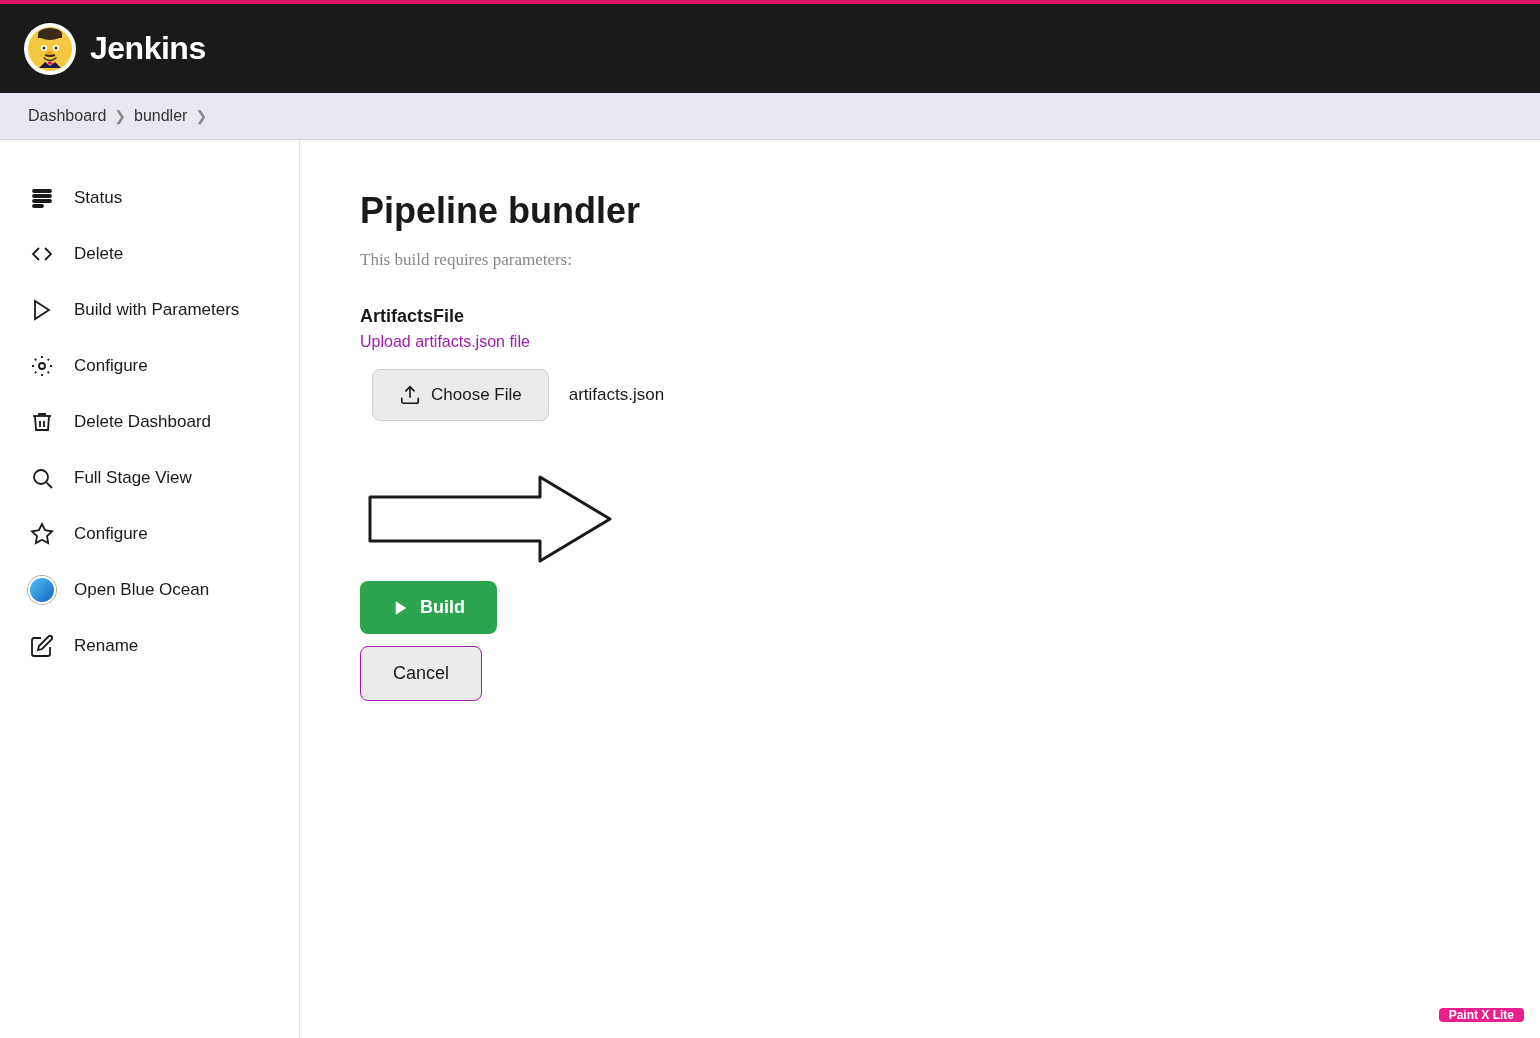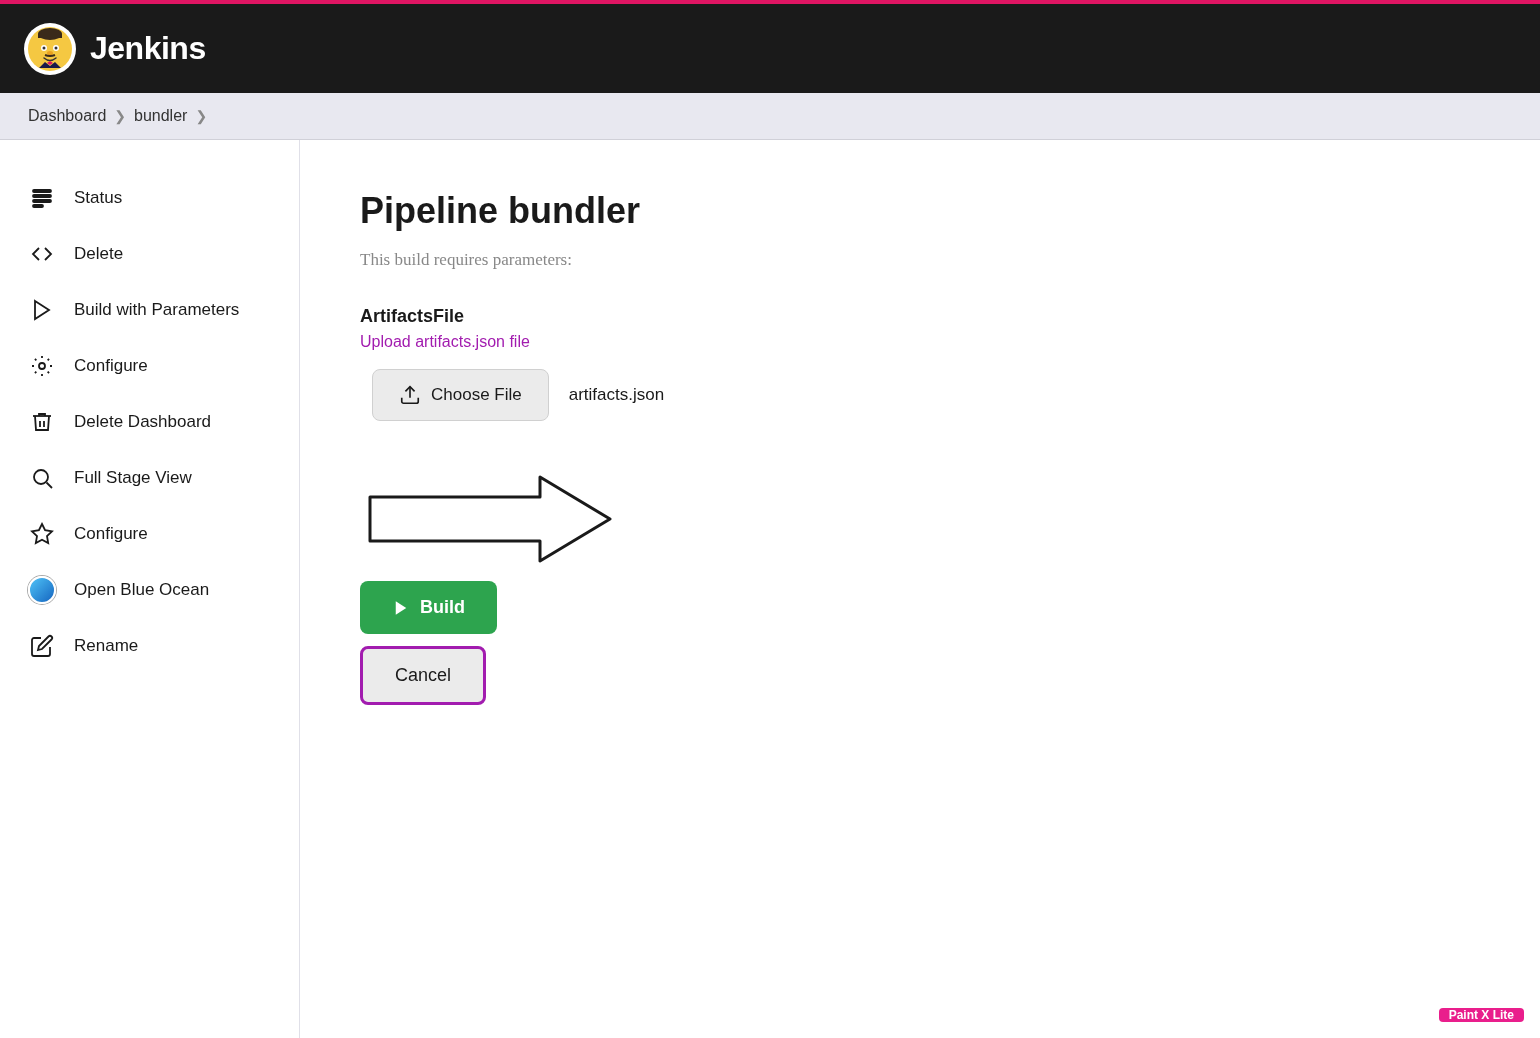--- a/index.html
+++ b/index.html
@@ -194,21 +194,21 @@
       cursor: pointer;
       transition: background 0.15s;
     }
     .build-btn svg {
       width: 18px;
       height: 18px;
       fill: #fff;
     }
     .cancel-btn {
       background: #ebebeb;
-      border: 3px solid #a21caf;
+      border: 1px solid #a21caf;
       border-radius: 8px;
       padding: 16px 32px;
       font-size: 18px;
       font-weight: 500;
       color: #1a1a1a;
       cursor: pointer;
       transition: background 0.15s;
     }
 
     

